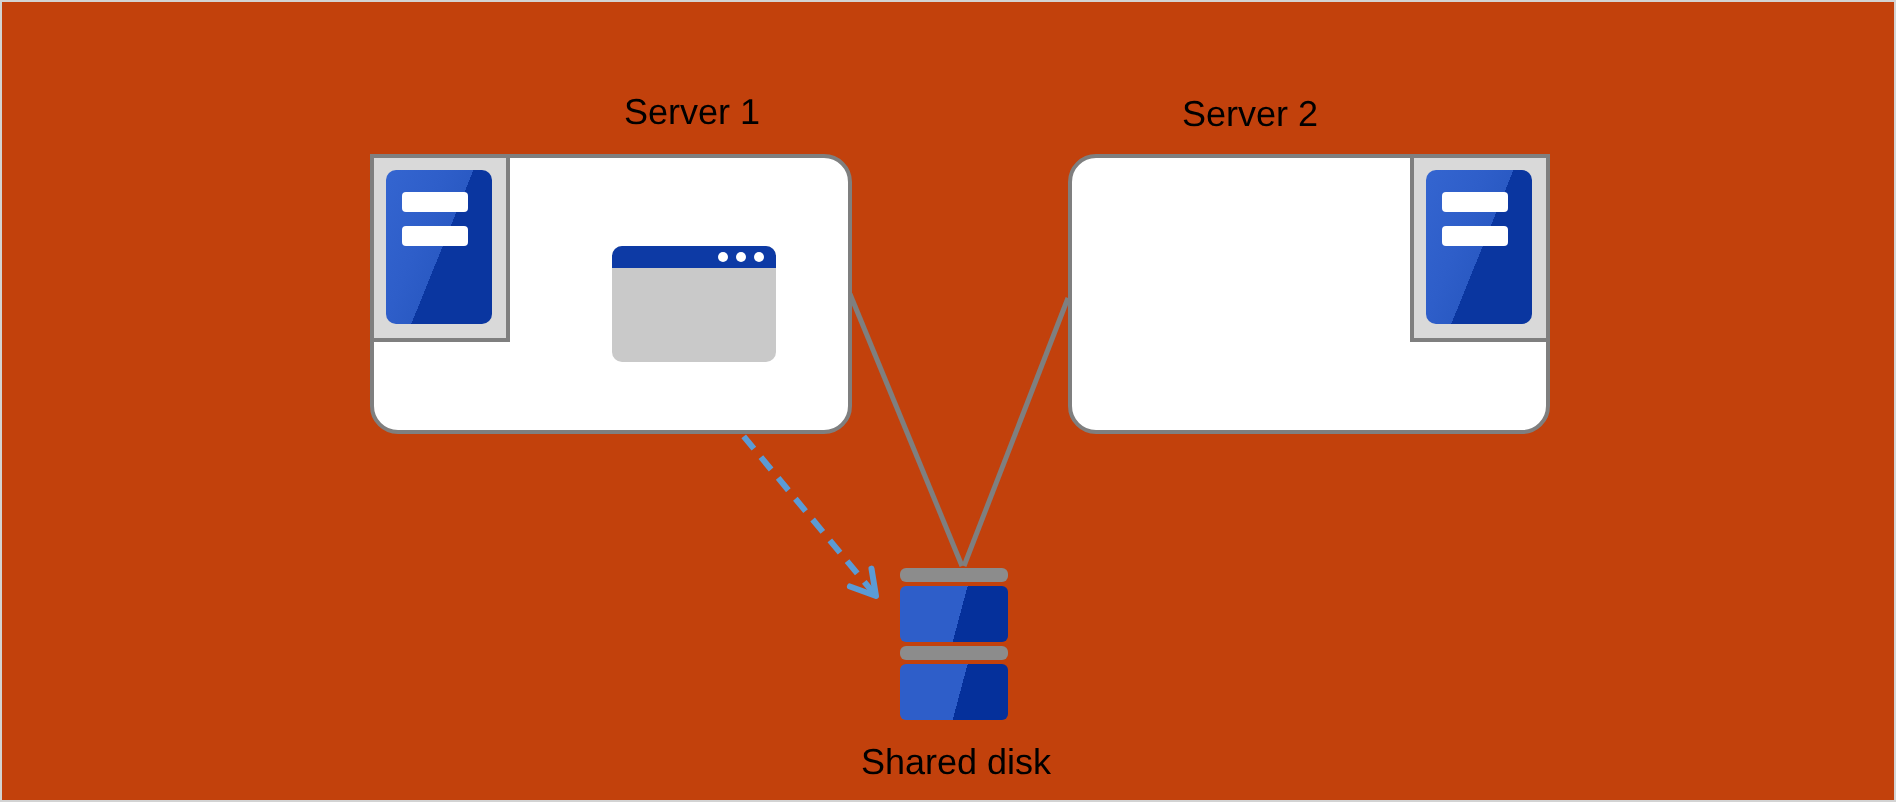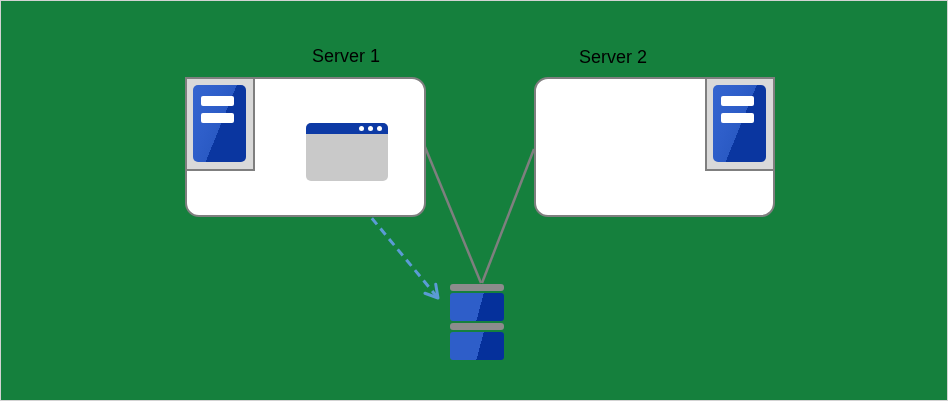--- a/index.html
+++ b/index.html
@@ -2,42 +2,42 @@
 <html><head>
 <meta charset="utf-8">
 <style>
   html, body { margin: 0; padding: 0; background: #ffffff; }
   .canvas {
     position: relative;
     width: 948px;
     height: 401px;
     box-sizing: border-box;
     border: 1px solid #d3d3d3;
-    background: #15803d;
+    background: #c2410c;
     font-family: "Liberation Sans", sans-serif;
     overflow: hidden;
   }
 
   .connectors {
     position: absolute;
     left: 0; top: 0;
     width: 948px; height: 401px;
     pointer-events: none;
   }
 
   .label {
     position: absolute;
     color: #000000;
     font-size: 18px;
     line-height: 20px;
     text-align: center;
     white-space: nowrap;
   }
   .server1-title { left: 265px; top: 45px; width: 160px; }
-  .server2-title { left: 532px; top: 46px; width: 160px; }
+  .server2-title { left: 544px; top: 46px; width: 160px; }
   .app-label     { left: 263px; top: 96px; width: 160px; }
   .disk-label    { left: 397px; top: 370px; width: 160px; }
 
   .server-box {
     position: absolute;
     width: 241px; height: 140px;
     box-sizing: border-box;
     border: 2.5px solid #7f7f7f;
     border-radius: 14px;
     background: #ffffff;
@@ -159,14 +159,15 @@
       <span class="dot d2"></span>
       <span class="dot d3"></span>
     </div>
   </div>
 
   <div class="disk-bar u1"></div>
   <div class="disk-body u1"></div>
   <div class="disk-bar u2"></div>
   <div class="disk-body u2"></div>
 
+  <div class="label disk-label">Shared disk</div>
 
 </div>
 
 </body></html>

